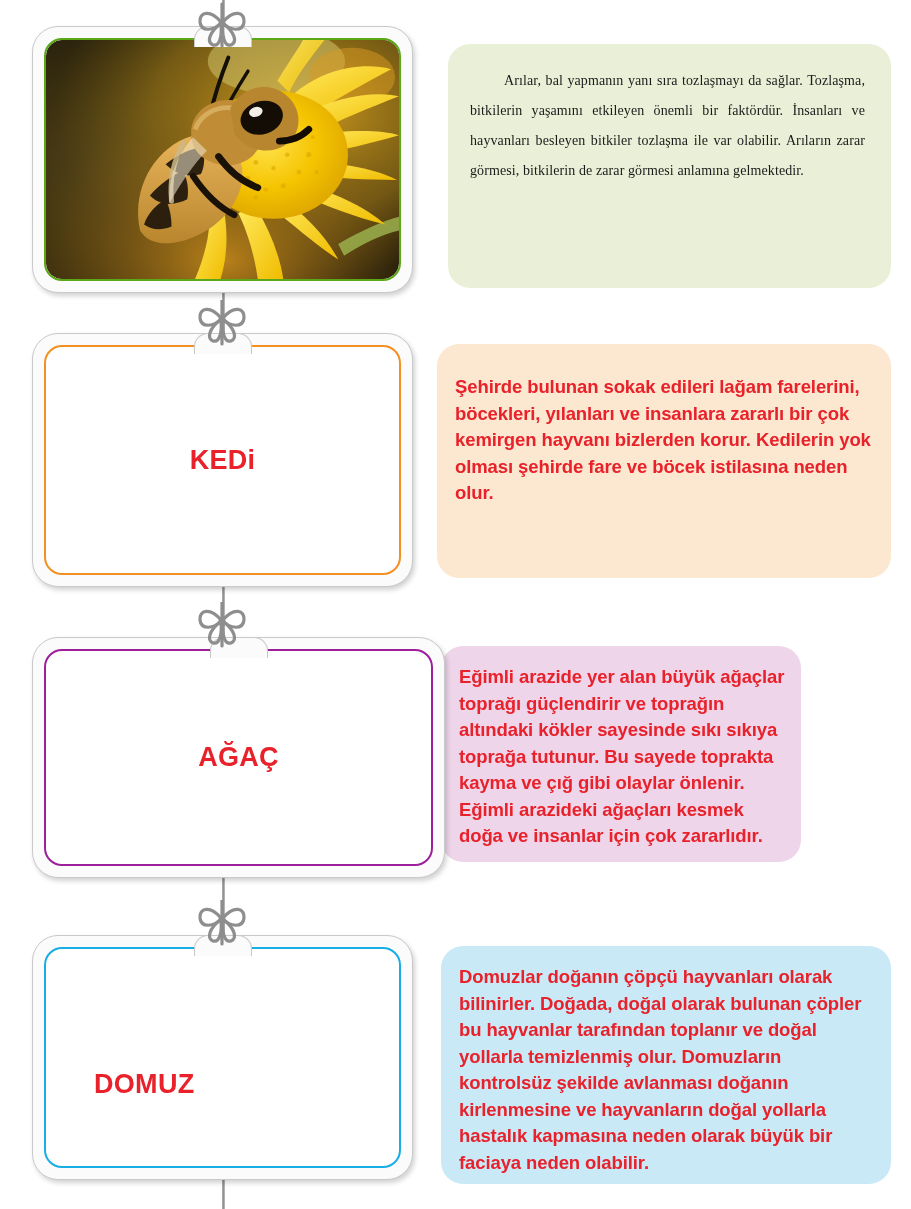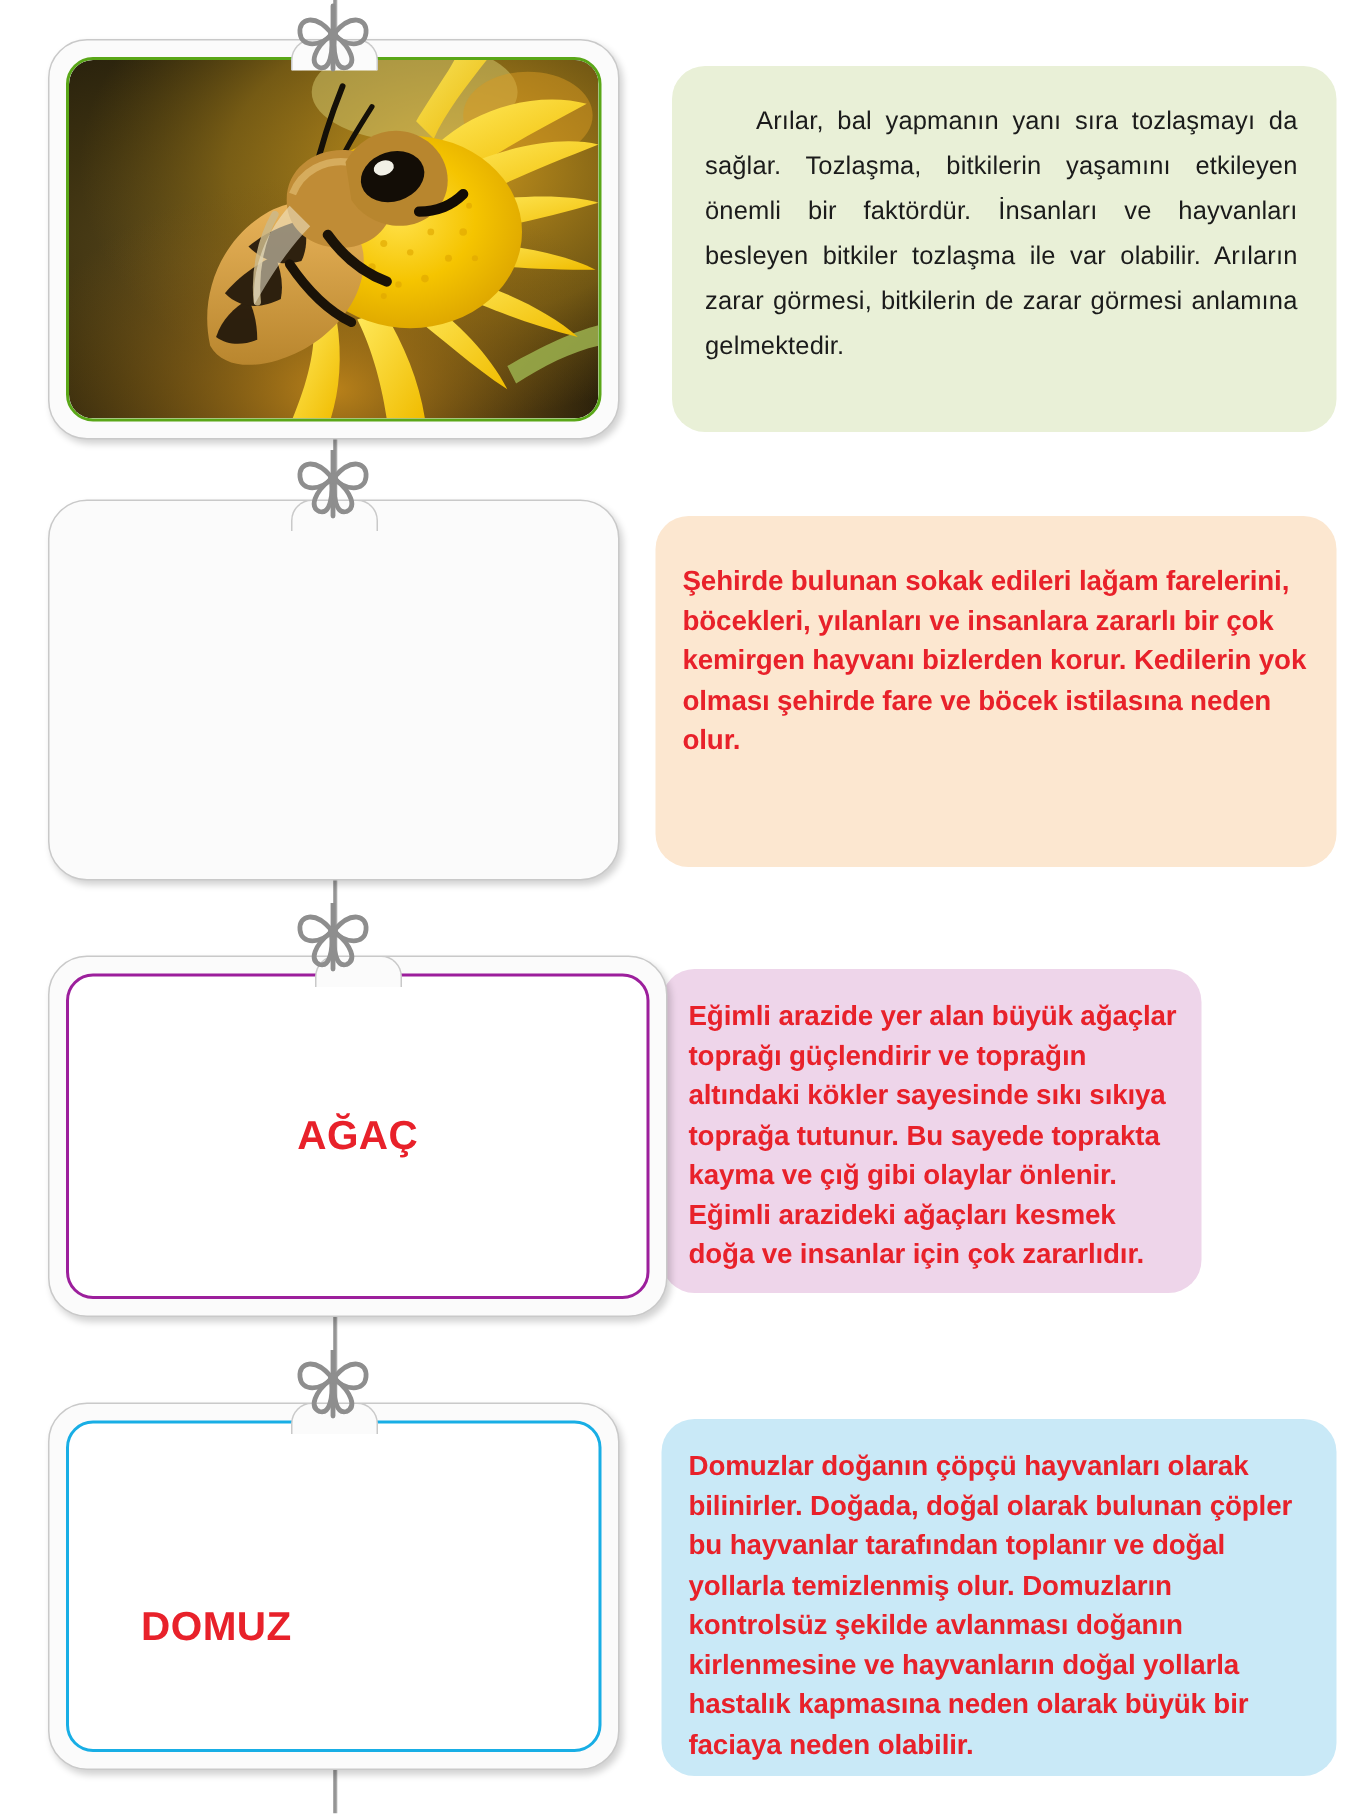--- a/index.html
+++ b/index.html
@@ -107,22 +107,22 @@
   .panel-text {
     color: #e8212a;
     font-weight: bold;
     font-size: 18.5px;
     line-height: 26.5px;
     letter-spacing: -0.1px;
   }
   .panel-text.handwriting {
     color: #1b1b1b;
     font-weight: normal;
-    font-family: Liberation Sans, sans-serif;
-    font-size: 17px;
+    font-family: Liberation Serif, serif;
+    font-size: 14px;
     line-height: 30px;
     text-indent: 34px;
     text-align: justify;
     letter-spacing: 0.1px;
   }
 </style>
 </head>
 <body>
 
 <div id="string-line"></div>
@@ -258,20 +258,23 @@
       <path d="M34 22 C44 30 48 40 41 43 C34 45 32 33 33 23"></path>
       <circle cx="32" cy="21" r="3.4" fill="#8e8e8e" stroke="none"></circle>
     </g>
   </svg>
 </div>
 
 <div class="row">
 
   <div class="card-outer" style="left:32px; top:333px; width:381px; height:254px;">
     <div class="notch"></div>
+    <div class="card-inner" style="border-color:#f29120;">
+      <div class="card-label">KEDi</div>
+    </div>
   </div>
 
   <div class="panel" style="left:437px; top:344px; width:454px; height:234px; background:#fce7d0; padding:30px 14px 18px 18px;">
     <div class="panel-text">Şehirde bulunan sokak edileri lağam farelerini, böcekleri, yılanları ve insanlara zararlı bir çok kemirgen hayvanı bizlerden korur. Kedilerin yok olması şehirde fare ve böcek istilasına neden olur.</div>
   </div>
 </div>
 
 <div class="bow" style="top:300px;">
   <svg width="64" height="46" viewBox="0 0 64 46">
     <g fill="none" stroke="#8e8e8e" stroke-width="3.2" stroke-linecap="round">

